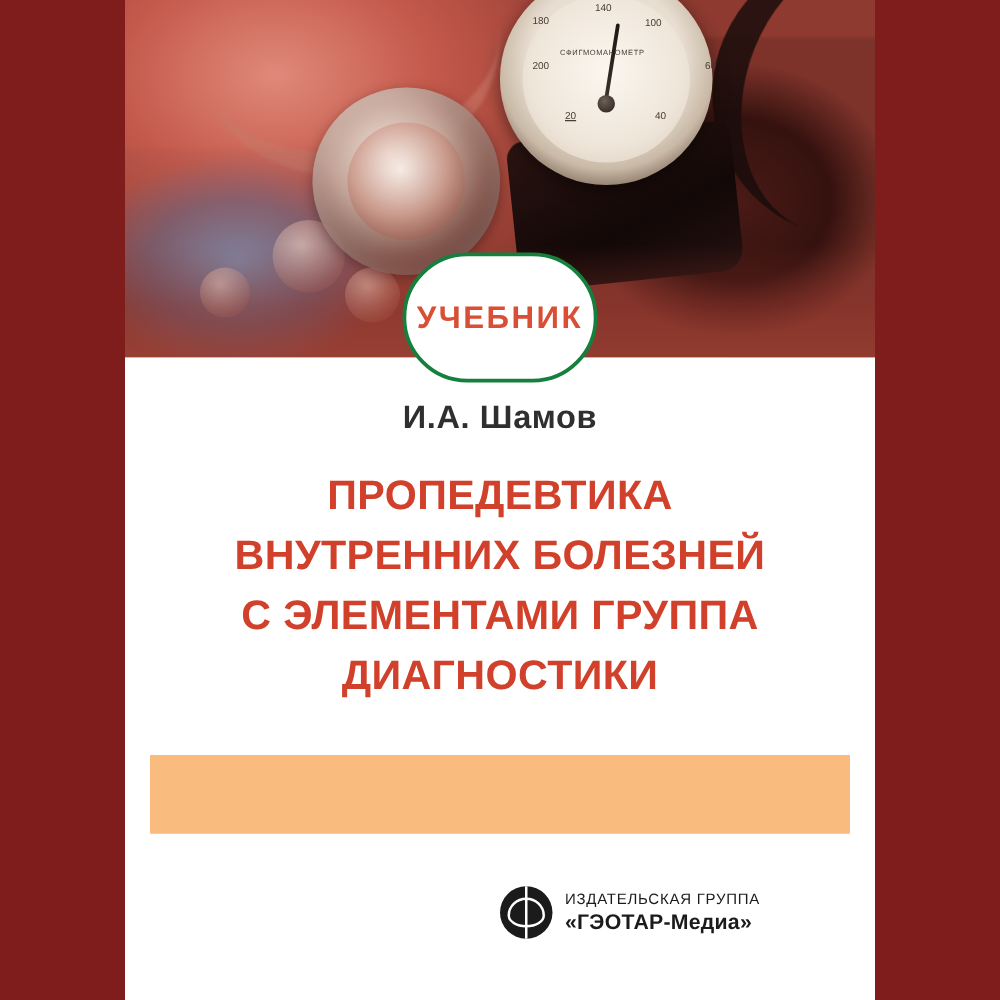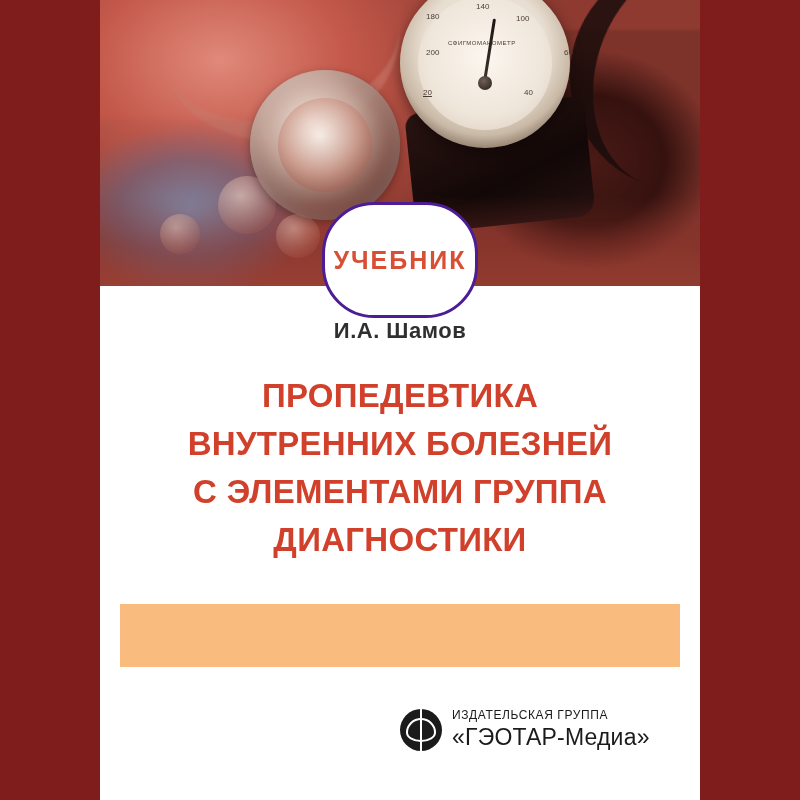--- a/index.html
+++ b/index.html
@@ -141,44 +141,44 @@
     left: 0; top: 286px; width: 600px; height: 32px;
     background: #ffffff;
   }
 
   
   #badge {
     position: absolute;
     left: 222px;
     top: 202px;
     width: 156px;
-    height: 116px;
+    height: 104px;
     border-radius: 52px / 52px;
     background: #ffffff;
-    border: 3px solid #4c1d95;
+    border: 3px solid #15803d;
     display: flex;
     align-items: center;
     justify-content: center;
     box-sizing: border-box;
   }
   #badge-label {
     color: #d94f35;
     font-size: 25px;
     font-weight: bold;
     letter-spacing: 2px;
     font-family: "Liberation Sans", sans-serif;
   }
 
   
   #author {
     position: absolute;
     left: 0; top: 318px; width: 600px;
     text-align: center;
     color: #2f2f2f;
-    font-size: 22px;
+    font-size: 26px;
     font-weight: bold;
     letter-spacing: 0.5px;
   }
 
   
   #title {
     position: absolute;
     left: 30px;
     top: 372px;
     width: 540px;
@@ -243,22 +243,22 @@
     box-sizing: border-box;
   }
   #pub-text { line-height: 1.25; }
   #pub-line1 {
     color: #1b1b1b;
     font-size: 12px;
     letter-spacing: 0.6px;
   }
   #pub-line2 {
     color: #1b1b1b;
-    font-size: 23px;
-    font-weight: normal;
+    font-size: 17px;
+    font-weight: bold;
     letter-spacing: 0.2px;
   }
 </style>
 </head>
 <body>
 
 <div id="page">
 
   <div id="cover">
 
@@ -278,21 +278,21 @@
 
       <div class="ph-layer" id="ph-cuff"></div>
 
       <div class="ph-layer" id="ph-gauge"></div>
       <div class="ph-layer" id="ph-gauge-face">
         <span class="tickrow" style="left:58px;top:6px;">140</span>
         <span class="tickrow" style="left:8px;top:16px;">180</span>
         <span class="tickrow" style="left:98px;top:18px;">100</span>
         <span class="tickrow" style="left:8px;top:52px;">200</span>
         <span class="tickrow" style="left:114px;top:52px;margin-left:32px;">60</span>
-        <span class="tickrow" style="left:5px;top:92px;text-decoration:underline;">20</span>
+        <span class="tickrow" style="left:34px;top:92px;text-decoration:underline;">20</span>
         <span class="tickrow" style="left:106px;top:92px;">40</span>
         <span class="tickrow" style="left:30px;top:44px;font-size:6px;letter-spacing:0.5px;">СФИГМОМАНОМЕТР</span>
       </div>
       <div class="ph-layer" id="ph-needle"></div>
       <div class="ph-layer" id="ph-needle-hub"></div>
 
       <div class="ph-layer" id="ph-shade"></div>
     </div>
 
     <div id="white-band"></div>

